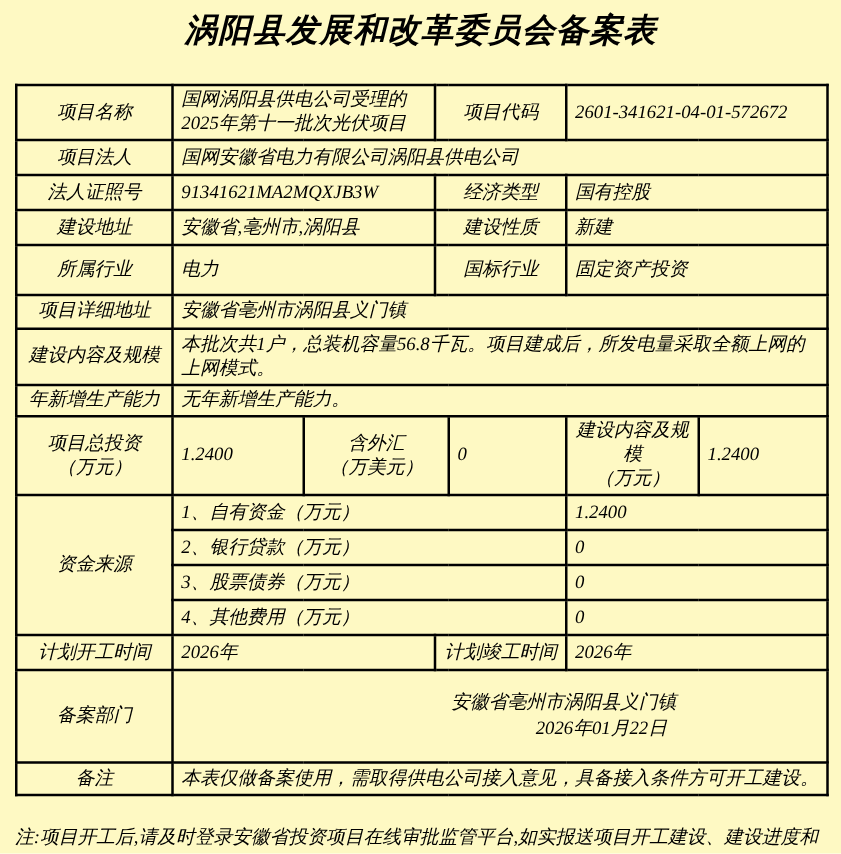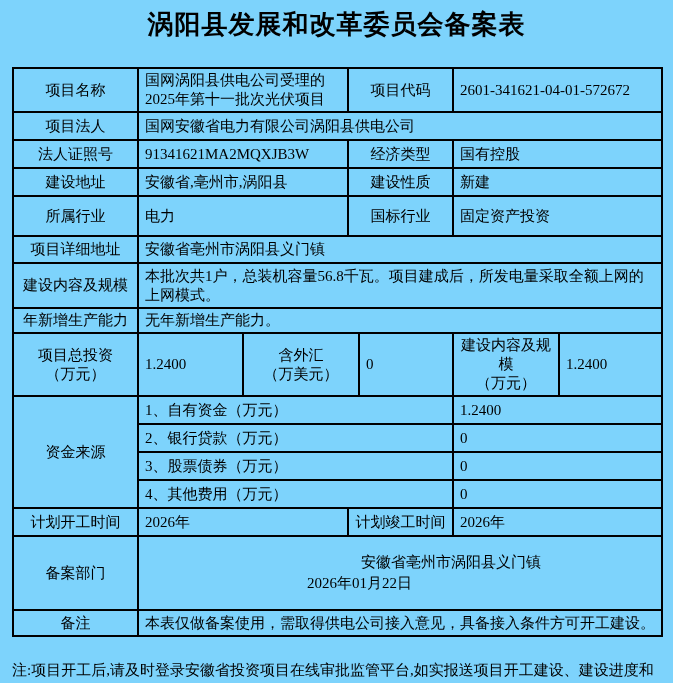--- a/index.html
+++ b/index.html
@@ -4,24 +4,25 @@
 <style>
   html, body {
     margin: 0;
     padding: 0;
     background: #ffffff;
   }
   .page {
     position: relative;
     width: 673px;
     height: 683px;
-    background: #7dd3fc;
+    background: #fef9c3;
     color: #000000;
     font-family: "Liberation Serif", "DejaVu Serif", serif;
     overflow: hidden;
+    font-style: italic;
   }
   .doc-title {
     margin: 10px 0 0 0;
     text-align: center;
     font-size: 26px;
     font-weight: bold;
     letter-spacing: 1px;
     line-height: 30px;
   }
   table.filing-table {
@@ -52,21 +53,21 @@
   }
   td.filing-cell {
     padding: 0;
   }
   .filing-name {
     text-align: center;
     padding-left: 102px;
     line-height: 21px;
   }
   .filing-date {
-    text-align: left;
+    text-align: center;
     padding-left: 162px;
     line-height: 21px;
   }
   .footer-note {
     width: 649px;
     margin: 20px 0 0 12px;
     font-size: 15px;
     line-height: 26px;
     text-align: left;
   }

